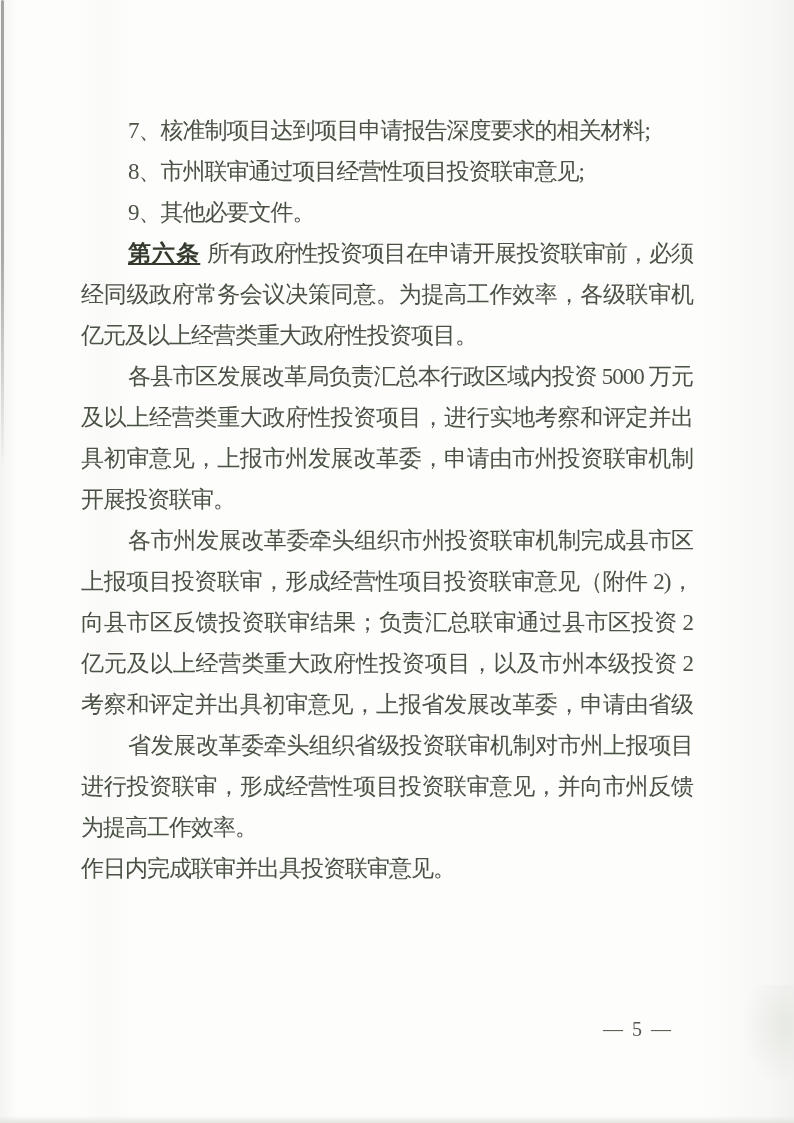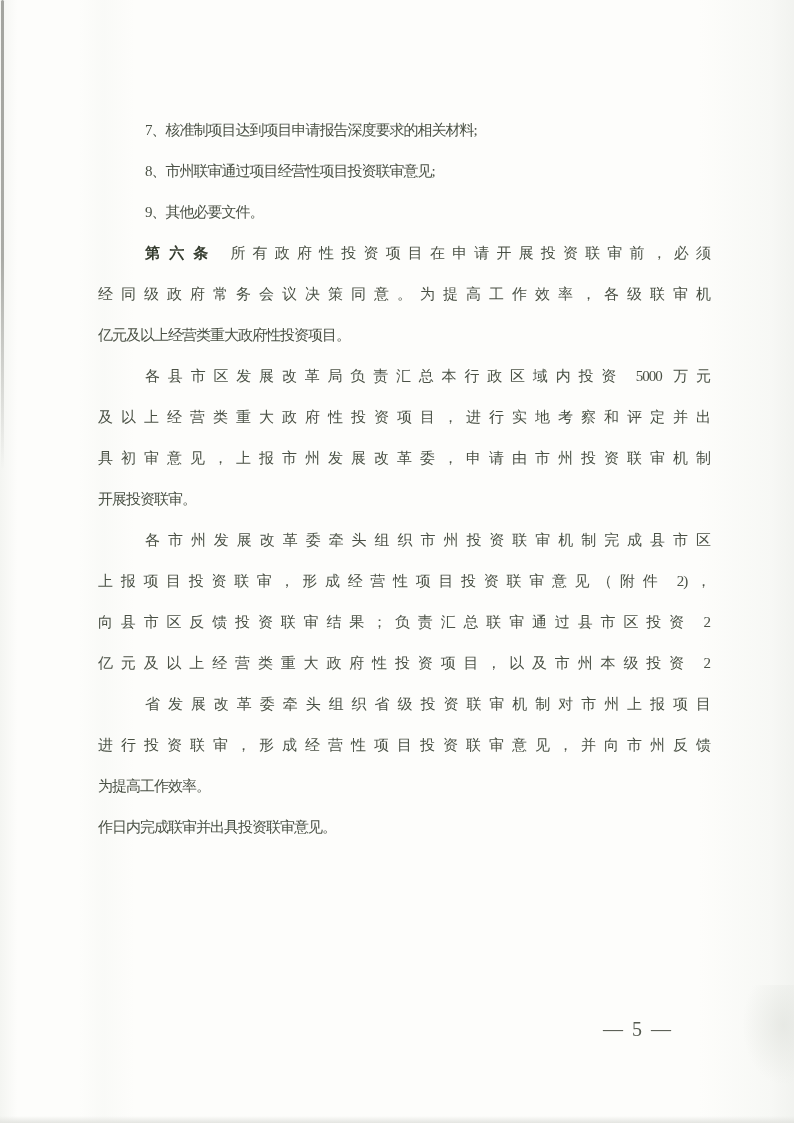--- a/index.html
+++ b/index.html
@@ -37,43 +37,44 @@
   }
   .right-patch {
     position: absolute;
     right: 0; top: 985px;
     width: 52px; height: 100px;
     background: radial-gradient(ellipse at 80% 40%, rgba(226,228,223,.7) 0%, rgba(226,228,223,0) 70%);
   }
   
   .text-block {
     position: absolute;
-    left: 98px;
+    left: 81px;
     top: 110px;
     width: 612px;
     color: #4a5145;
-    font-size: 15px;
+    font-size: 23px;
     letter-spacing: -1px;
   }
   .line {
     height: 41px;
     line-height: 41px;
     white-space: nowrap;
   }
   .line.fill {
     white-space: normal;
     text-align: justify;
     text-align-last: justify;
   }
   .line.ind { text-indent: 47px; }
   .line .bold {
     font-weight: 700;
     color: #343b2e;
     letter-spacing: 1px;
     margin-right: 2px;
+    text-decoration: underline;
   }
   .page-number {
     position: absolute;
     left: 588px;
     top: 1014px;
     width: 100px;
     height: 30px;
     line-height: 30px;
     text-align: center;
     font-size: 20px;
@@ -97,20 +98,21 @@
       <div class="line fill">经同级政府常务会议决策同意。为提高工作效率，各级联审机</div>
       <div class="line">亿元及以上经营类重大政府性投资项目。</div>
       <div class="line fill ind">各县市区发展改革局负责汇总本行政区域内投资 5000 万元</div>
       <div class="line fill">及以上经营类重大政府性投资项目，进行实地考察和评定并出</div>
       <div class="line fill">具初审意见，上报市州发展改革委，申请由市州投资联审机制</div>
       <div class="line">开展投资联审。</div>
       <div class="line fill ind">各市州发展改革委牵头组织市州投资联审机制完成县市区</div>
       <div class="line fill">上报项目投资联审，形成经营性项目投资联审意见（附件 2)，</div>
       <div class="line fill">向县市区反馈投资联审结果；负责汇总联审通过县市区投资 2</div>
       <div class="line fill">亿元及以上经营类重大政府性投资项目，以及市州本级投资 2</div>
+      <div class="line fill">考察和评定并出具初审意见，上报省发展改革委，申请由省级</div>
       <div class="line fill ind">省发展改革委牵头组织省级投资联审机制对市州上报项目</div>
       <div class="line fill">进行投资联审，形成经营性项目投资联审意见，并向市州反馈</div>
       <div class="line">为提高工作效率。</div>
       <div class="line">作日内完成联审并出具投资联审意见。</div>
     </div>
 
   <div class="page-number">— 5 —</div>
 </div>
 
 </body></html>

